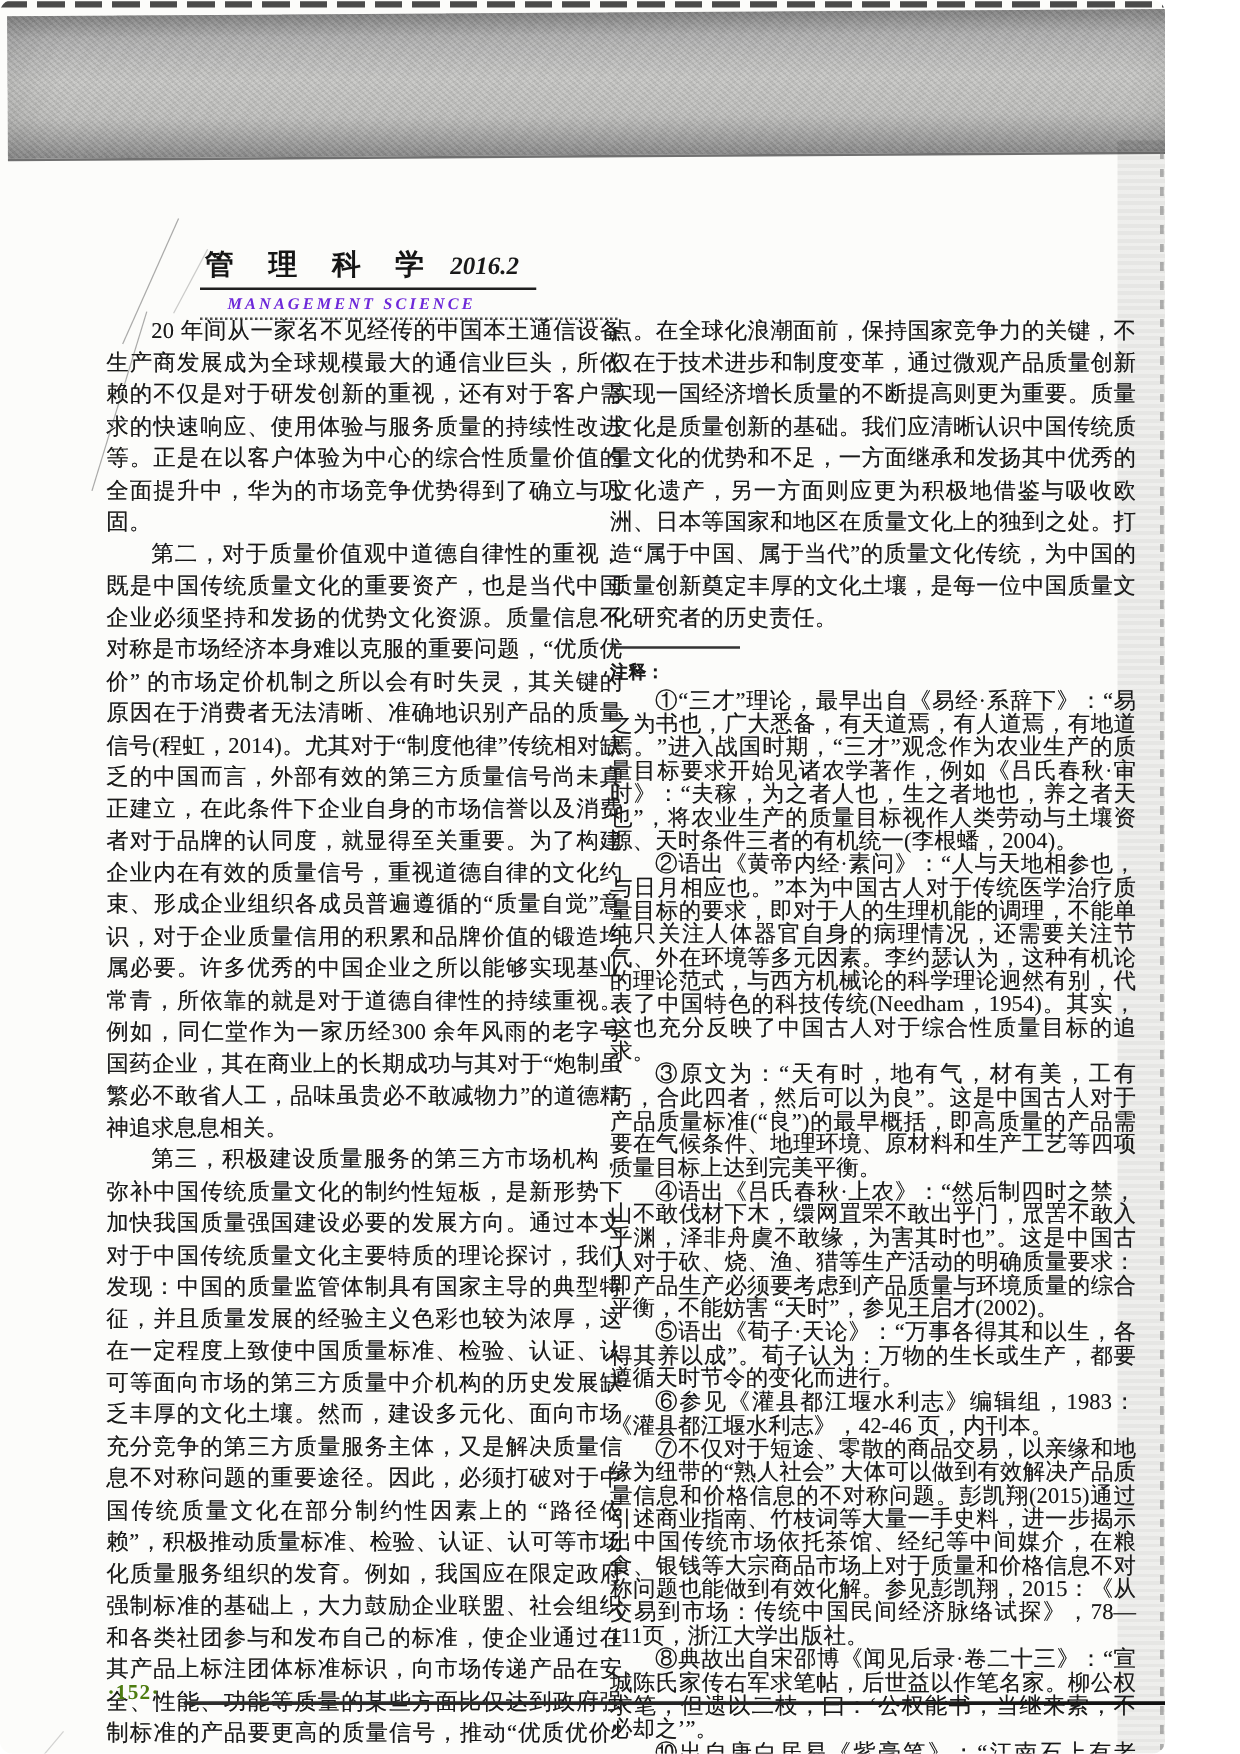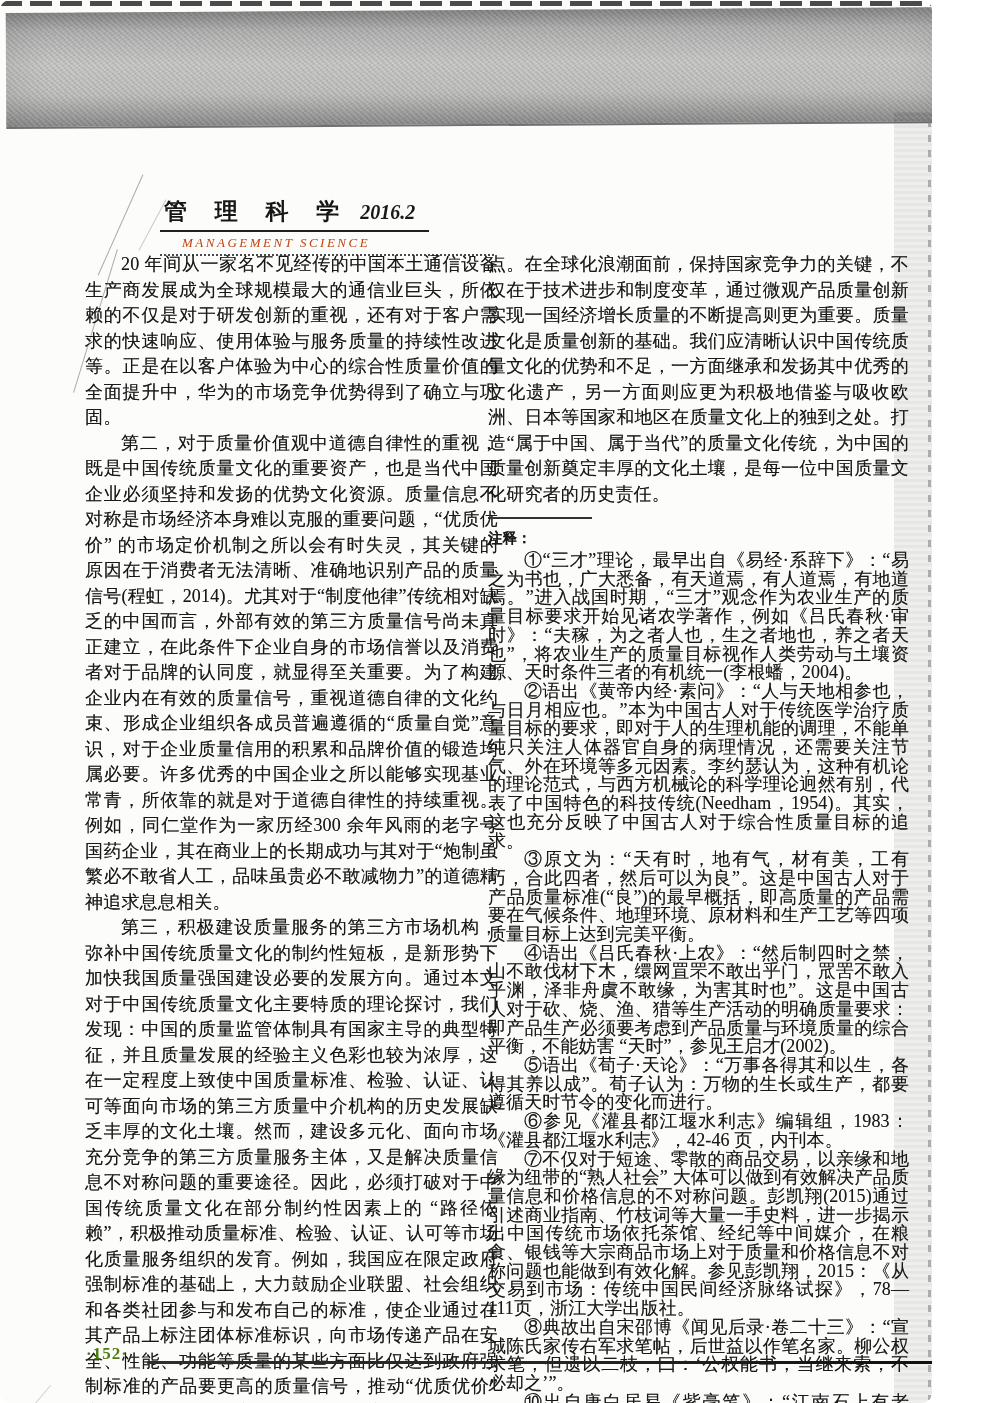--- a/index.html
+++ b/index.html
@@ -51,22 +51,22 @@
   .scratch.s4{left:42px;top:1382px;height:26px;transform:rotate(40deg);opacity:.5;}
   
   .journal-header{position:absolute;left:160px;top:196px;}
   .jh-row{
     display:inline-block;border-bottom:2px solid #1f1f1f;padding:0 14px 3px 4px;
     white-space:nowrap;
   }
   .jh-cn{font-weight:bold;font-size:23px;letter-spacing:11px;color:#161616;}
   .jh-issue{font-weight:bold;font-style:italic;font-size:20px;margin-left:10px;letter-spacing:0;}
   .jh-en{
-    font-weight:normal;font-style:italic;font-size:13px;letter-spacing:2.5px;
-    padding:3px 0 3px 22px;border-bottom:2px dotted #4a4a4a;width:312px;color:#c2410c;
+    font-weight:bold;font-style:italic;font-size:13px;letter-spacing:2.5px;
+    padding:3px 0 3px 22px;border-bottom:2px dotted #4a4a4a;width:312px;color:#6d28d9;
   }
   
   .col{position:absolute;top:252px;}
   .col-left{left:85px;width:413px;}
   .col-right{left:488px;width:421px;}
   .para{
     margin:0;font-size:18px;line-height:25.5px;text-align:justify;
     letter-spacing:.2px;text-shadow:0 0 .4px rgba(0,0,0,.5);
   }
   .para.indent{text-indent:2em;}

